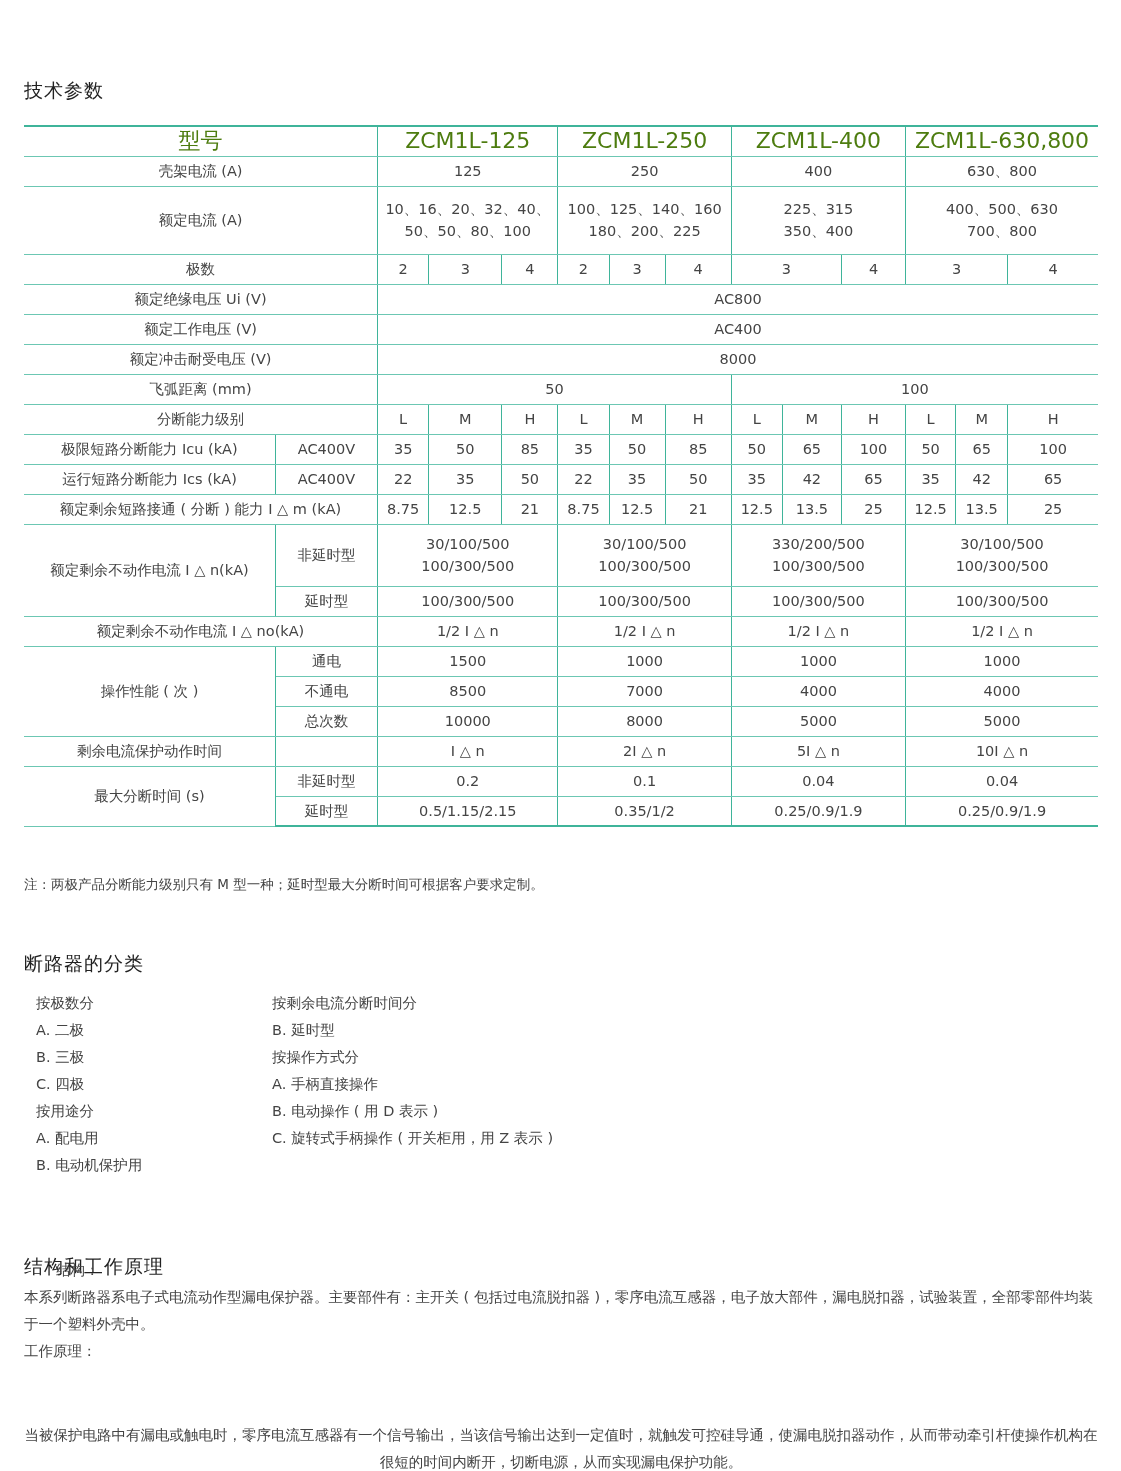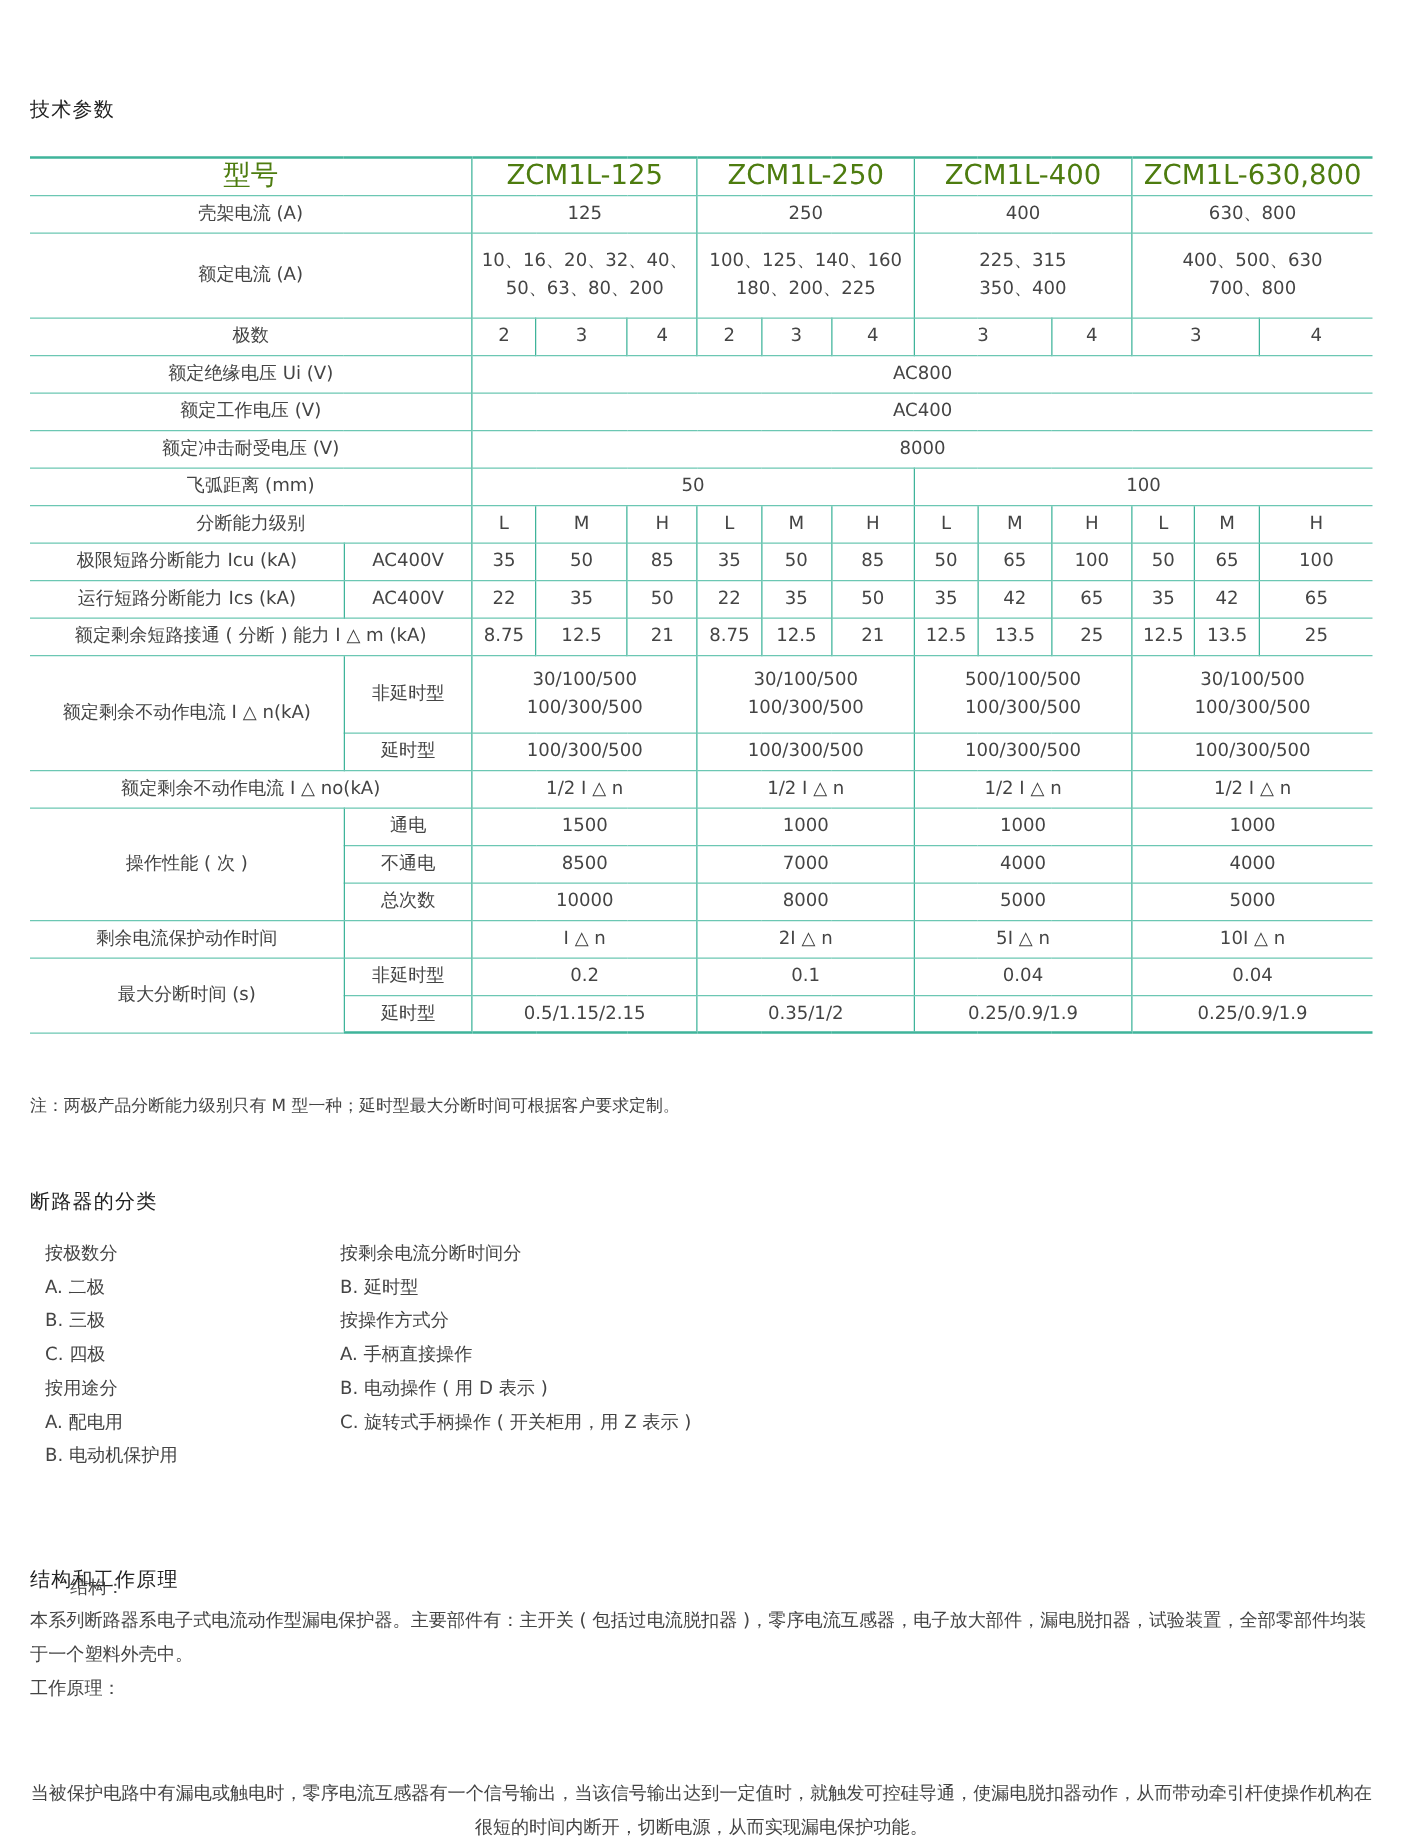--- a/index.html
+++ b/index.html
@@ -1,18 +1,18 @@
 <!DOCTYPE html>
 <html><head>
 <meta charset="utf-8">
 <style>
   html, body { margin: 0; padding: 0; background: #ffffff; }
   body { width: 1121px; height: 1471px; position: relative; overflow: hidden;
          font-family: "DejaVu Sans", "Liberation Sans", sans-serif; color: #333; }
-  .h2 { position: absolute; left: 24px; font-size: 16px; color: #222; font-weight: normal; margin: 0; letter-spacing: 1px; }
+  .h2 { position: absolute; left: 24px; font-size: 19px; color: #222; font-weight: normal; margin: 0; letter-spacing: 1px; }
   #t-title { top: 78px; }
   #c-title { top: 951px; }
   #s-title { top: 1217px; margin-top: 37px; }
 
   table.spec { position: absolute; left: 24px; top: 125px; width: 1074px;
                border-collapse: collapse; table-layout: fixed; font-size: 14.5px; color: #444; }
   table.spec td { border-top: 1.5px solid #6cc7b3; border-bottom: 1.5px solid #6cc7b3;
                   border-left: 1.5px solid #3fb49a; border-right: 1.5px solid #3fb49a;
                   text-align: center; vertical-align: middle; padding: 0; line-height: 22px; }
   table.spec tr:first-child td { border-top: 2px solid #3fb49a; }
@@ -75,21 +75,21 @@
     <td colspan="3">125</td>
     <td colspan="3">250</td>
     <td colspan="3">400</td>
     <td class="last" colspan="3">630、800</td>
   </tr>
 
   <tr class="r70">
     <td class="first" colspan="2">额定电流 (A)</td>
     <td colspan="3" class="multi">
           <span>10、16、20、32、40、</span>
-          <span>50、63、80、200</span>
+          <span>50、50、80、100</span>
         </td>
     <td colspan="3" class="multi">
           <span>100、125、140、160</span>
           <span>180、200、225</span>
         </td>
     <td colspan="3" class="multi">
           <span>225、315</span>
           <span>350、400</span>
         </td>
     <td class="last multi" colspan="3">
@@ -204,21 +204,21 @@
     <td>非延时型</td>
     <td colspan="3" class="multi">
           <span>30/100/500</span>
           <span>100/300/500</span>
         </td>
     <td colspan="3" class="multi">
           <span>30/100/500</span>
           <span>100/300/500</span>
         </td>
     <td colspan="3" class="multi">
-          <span>500/100/500</span>
+          <span>330/200/500</span>
           <span>100/300/500</span>
         </td>
     <td class="last multi" colspan="3">
           <span>30/100/500</span>
           <span>100/300/500</span>
         </td>
   </tr>
   <tr class="r31">
     <td>延时型</td>
     <td colspan="3">100/300/500</td>

